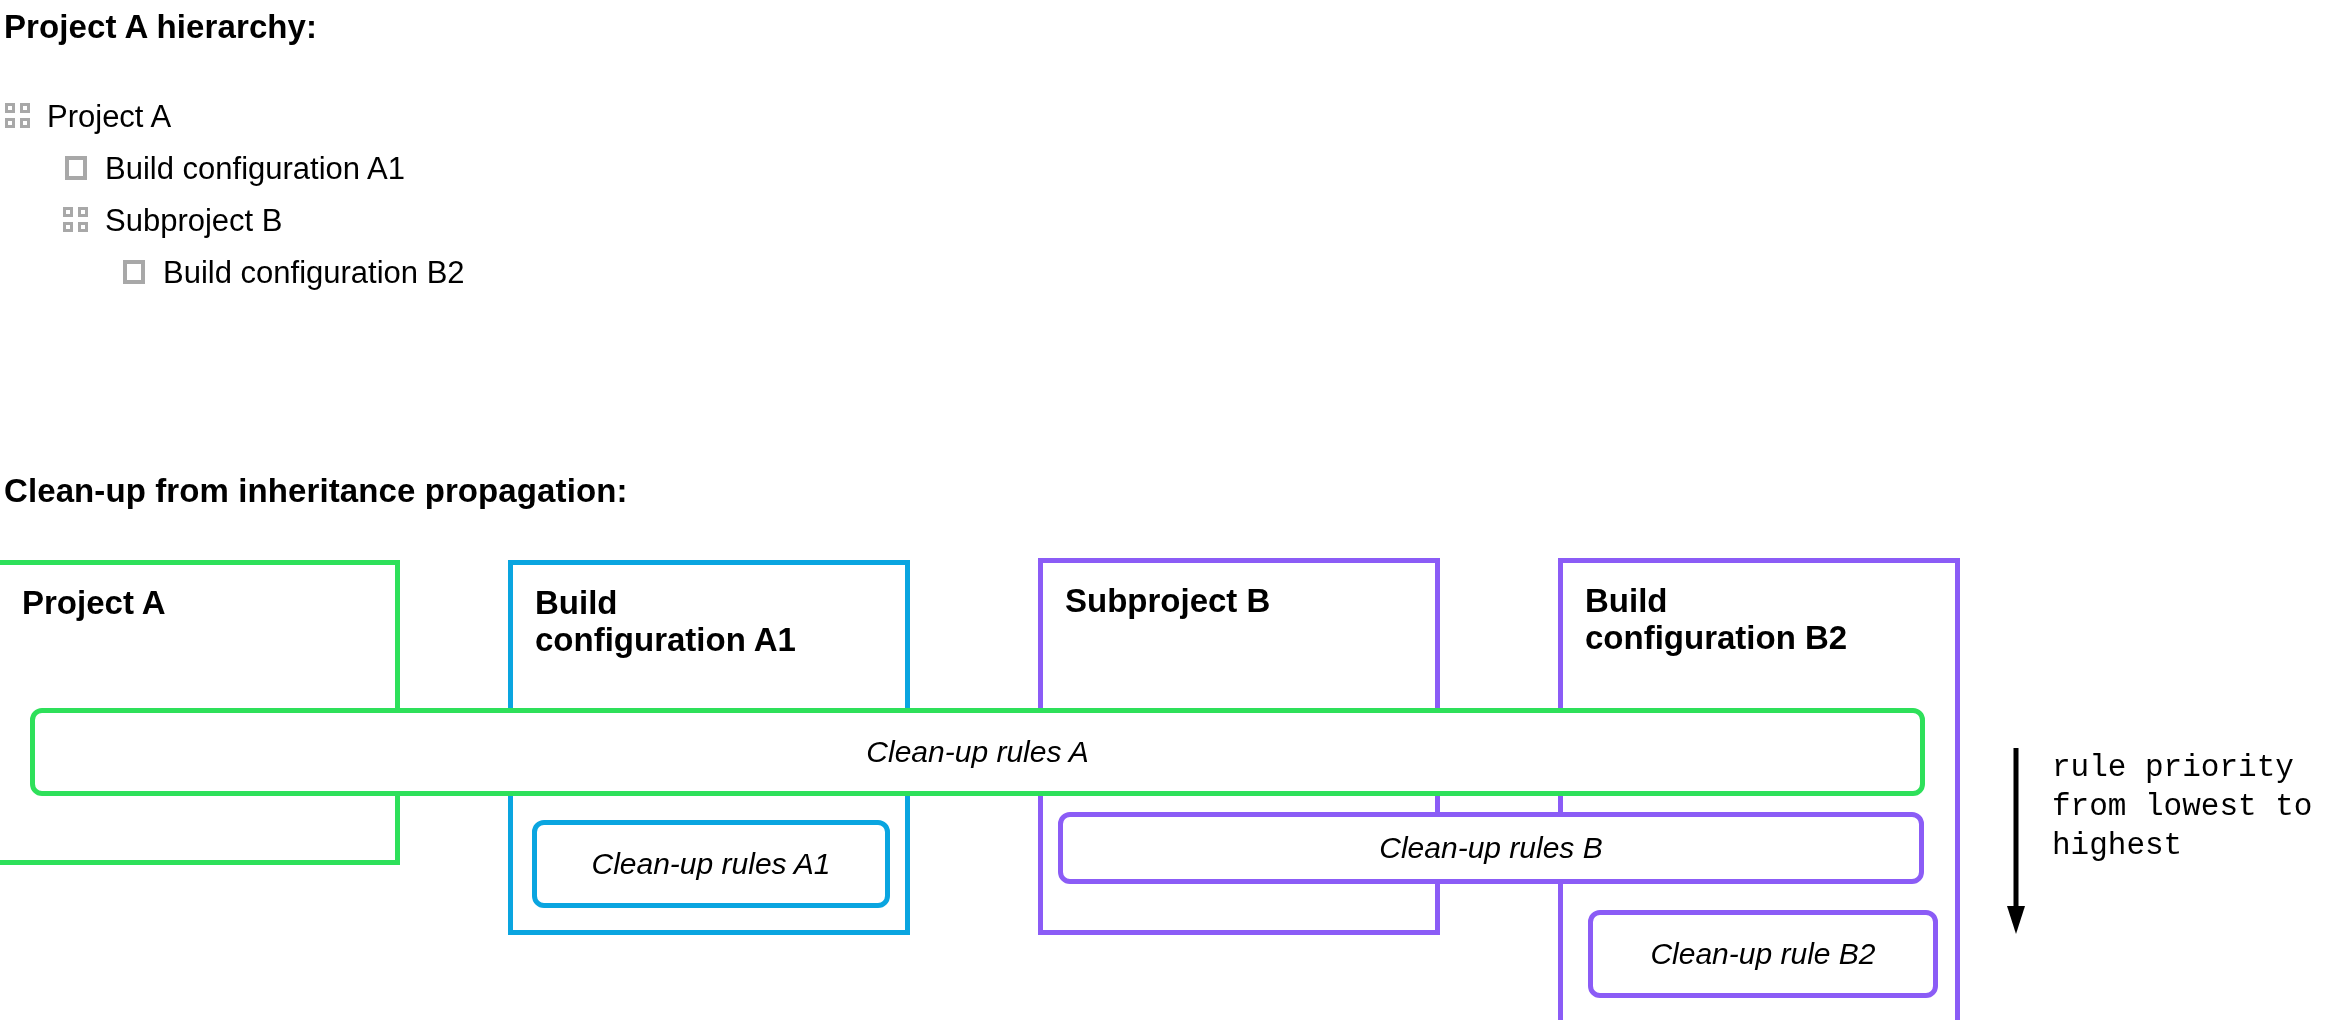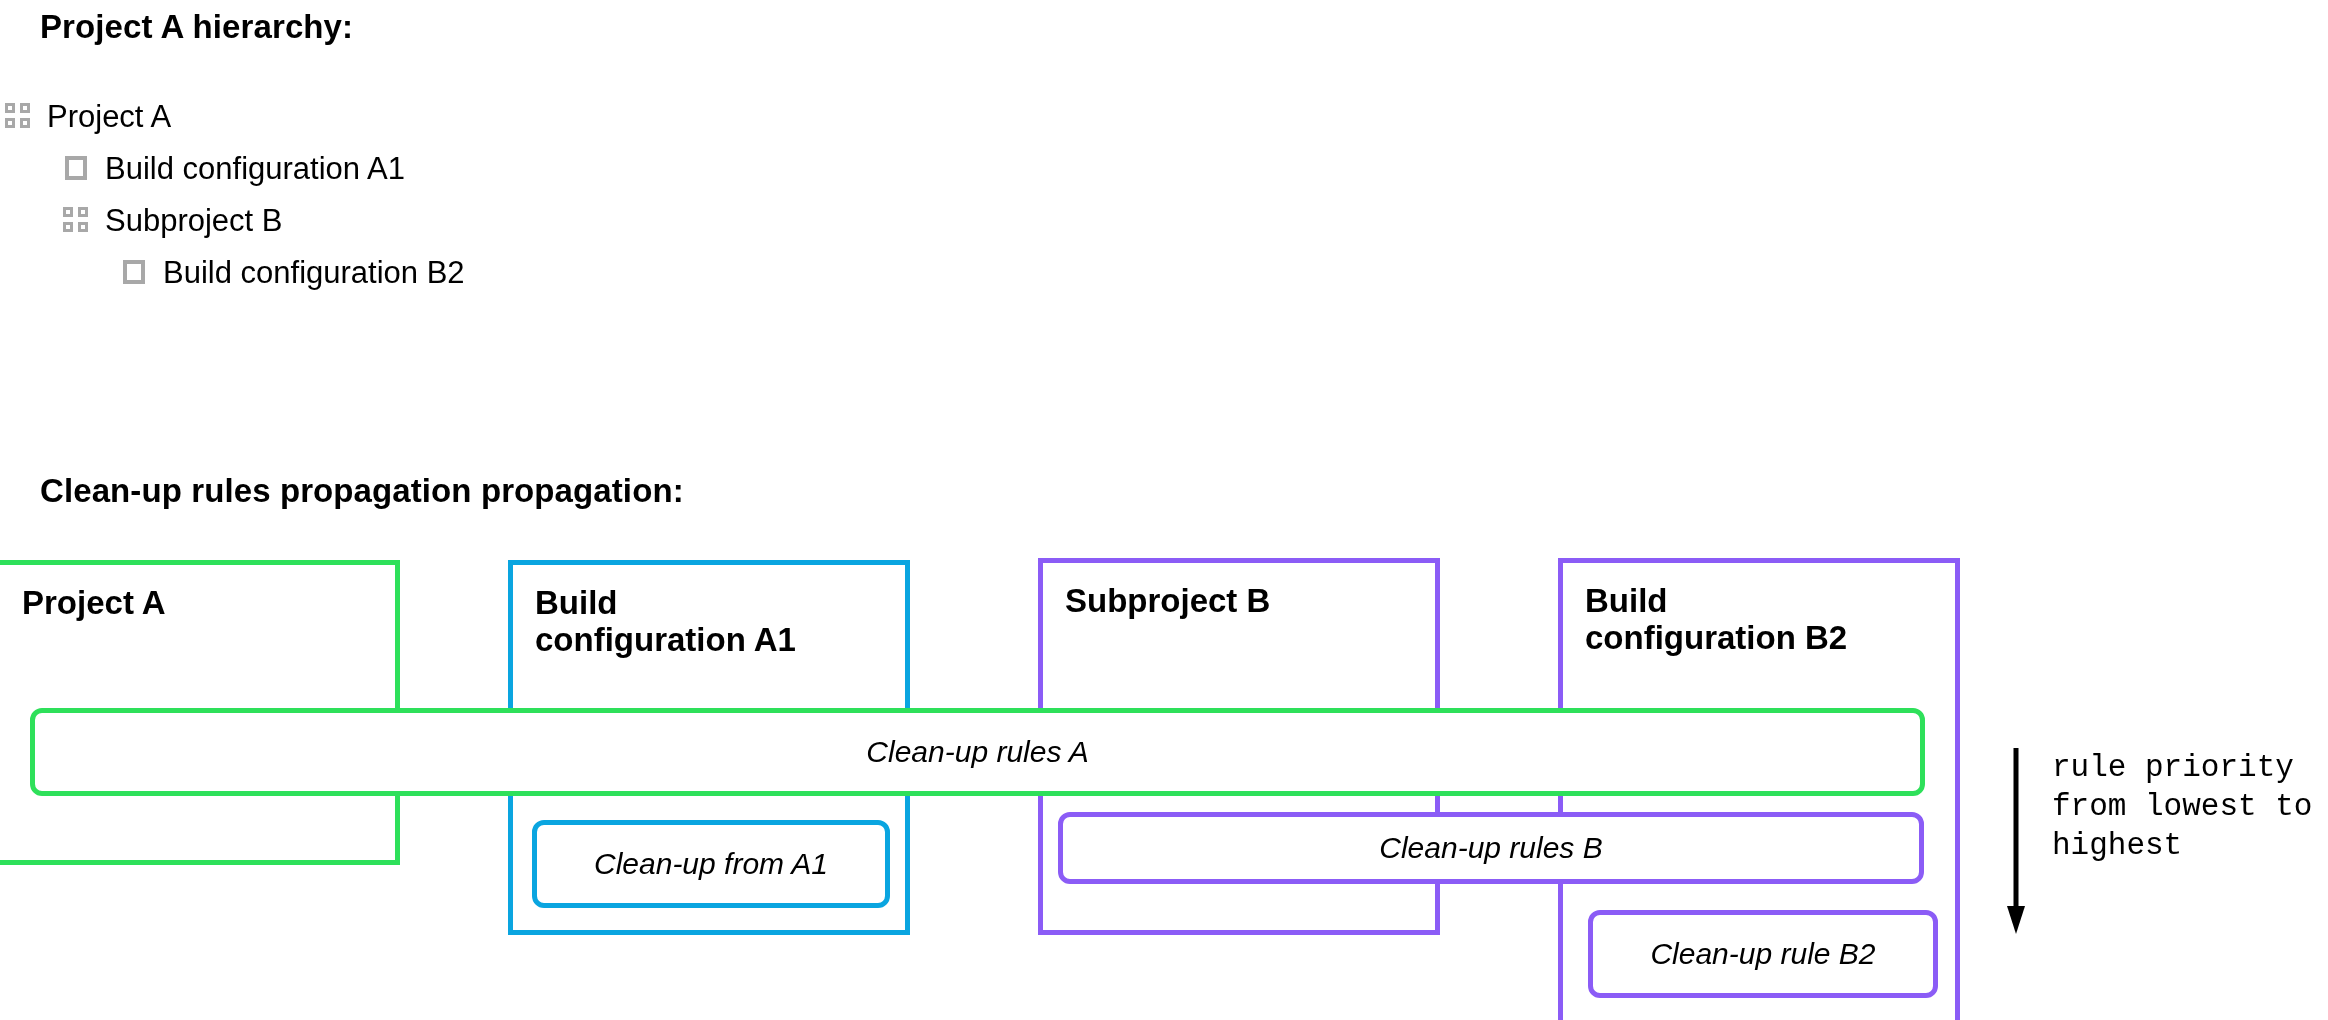--- a/index.html
+++ b/index.html
@@ -14,21 +14,20 @@
   .canvas{position:absolute;left:0;top:0;width:2328px;height:1020px;}
 
   
   .heading{
     position:absolute;
     font-size:33px;
     font-weight:bold;
     letter-spacing:0.1px;
     white-space:nowrap;
     color:#000;
-    margin-left:36px;
   }
   #heading-hierarchy{left:4px;top:8px;}
   #heading-propagation{left:4px;top:472px;}
 
   
   .tree{position:absolute;left:0px;top:90px;width:900px;}
   .tree-row{
     position:relative;
     display:flex;
     align-items:center;
@@ -124,21 +123,21 @@
     font-family:Liberation Mono, monospace;
   }
 </style>
 </head>
 <body>
 
 <div class="canvas">
 
   <div class="heading" id="heading-hierarchy">Project A hierarchy:</div>
 
-  <div class="heading" id="heading-propagation">Clean-up rules propagation propagation:</div>
+  <div class="heading" id="heading-propagation">Clean-up from inheritance propagation:</div>
 
   <div class="tree">
 
     <div class="tree-row indent-0">
       <span class="tree-icon icon-project">
         <i></i>
           <i></i>
           <i></i>
           <i></i>
       </span>
@@ -189,21 +188,21 @@
     <div class="col" style="left:1558px;top:558px;width:402px;height:462px;border:5px solid #8b5cf6;border-bottom:none;">
       <div class="col-title multiline" style="white-space:pre-line;">Build
 configuration B2</div>
     </div>
 
     <div class="rule" style="left:30px;top:708px;width:1895px;height:88px;border:5px solid #2ee05a;">
       <span>Clean-up rules A</span>
     </div>
 
     <div class="rule" style="left:532px;top:820px;width:358px;height:88px;border:5px solid #0aa5e0;">
-      <span>Clean-up from A1</span>
+      <span>Clean-up rules A1</span>
     </div>
 
     <div class="rule" style="left:1058px;top:812px;width:866px;height:72px;border:5px solid #8b5cf6;">
       <span>Clean-up rules B</span>
     </div>
 
     <div class="rule" style="left:1588px;top:910px;width:350px;height:88px;border:5px solid #8b5cf6;">
       <span>Clean-up rule B2</span>
     </div>
 

